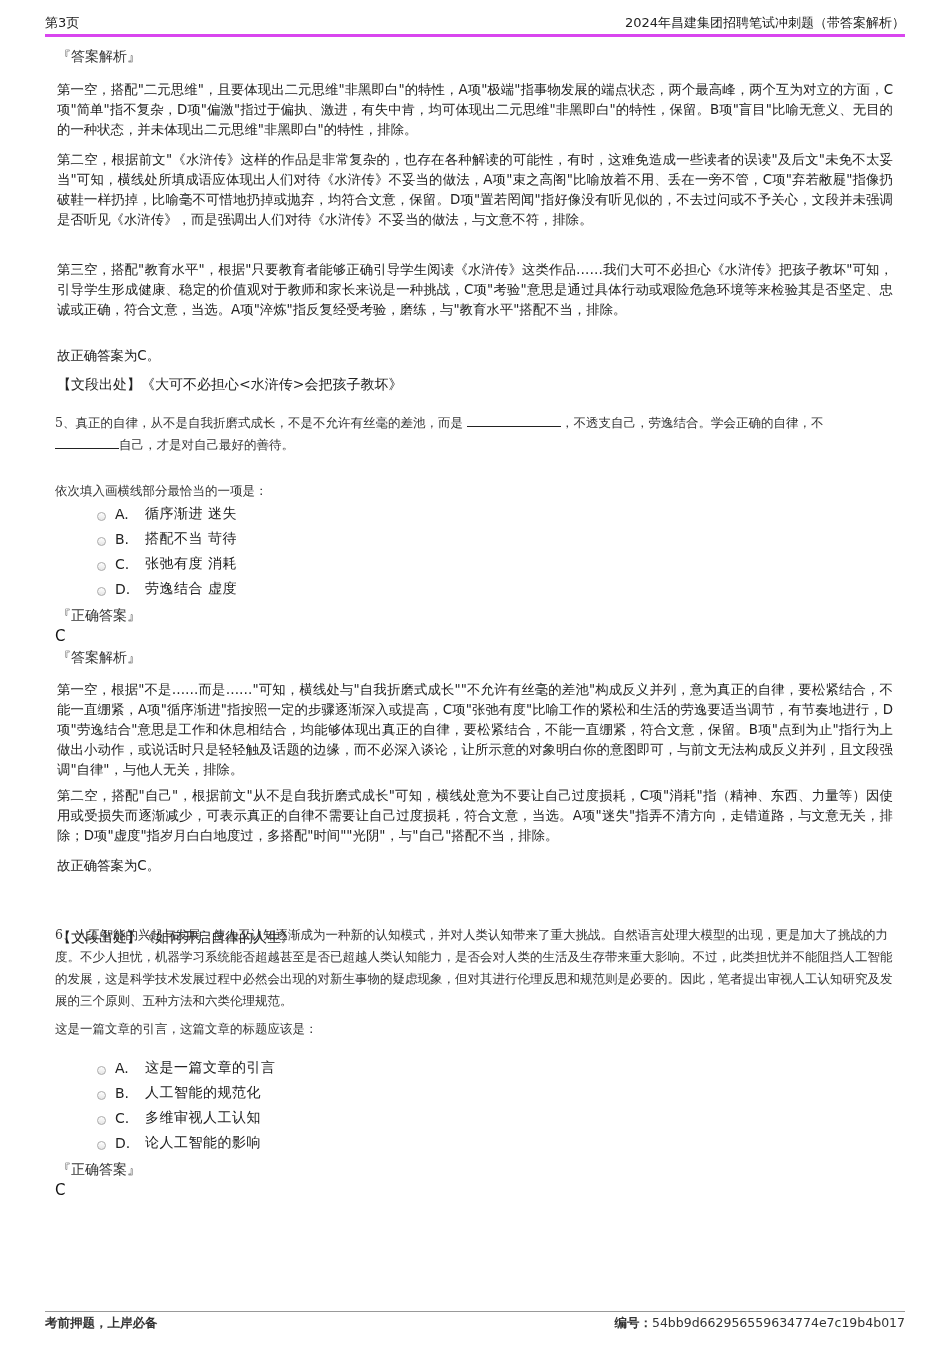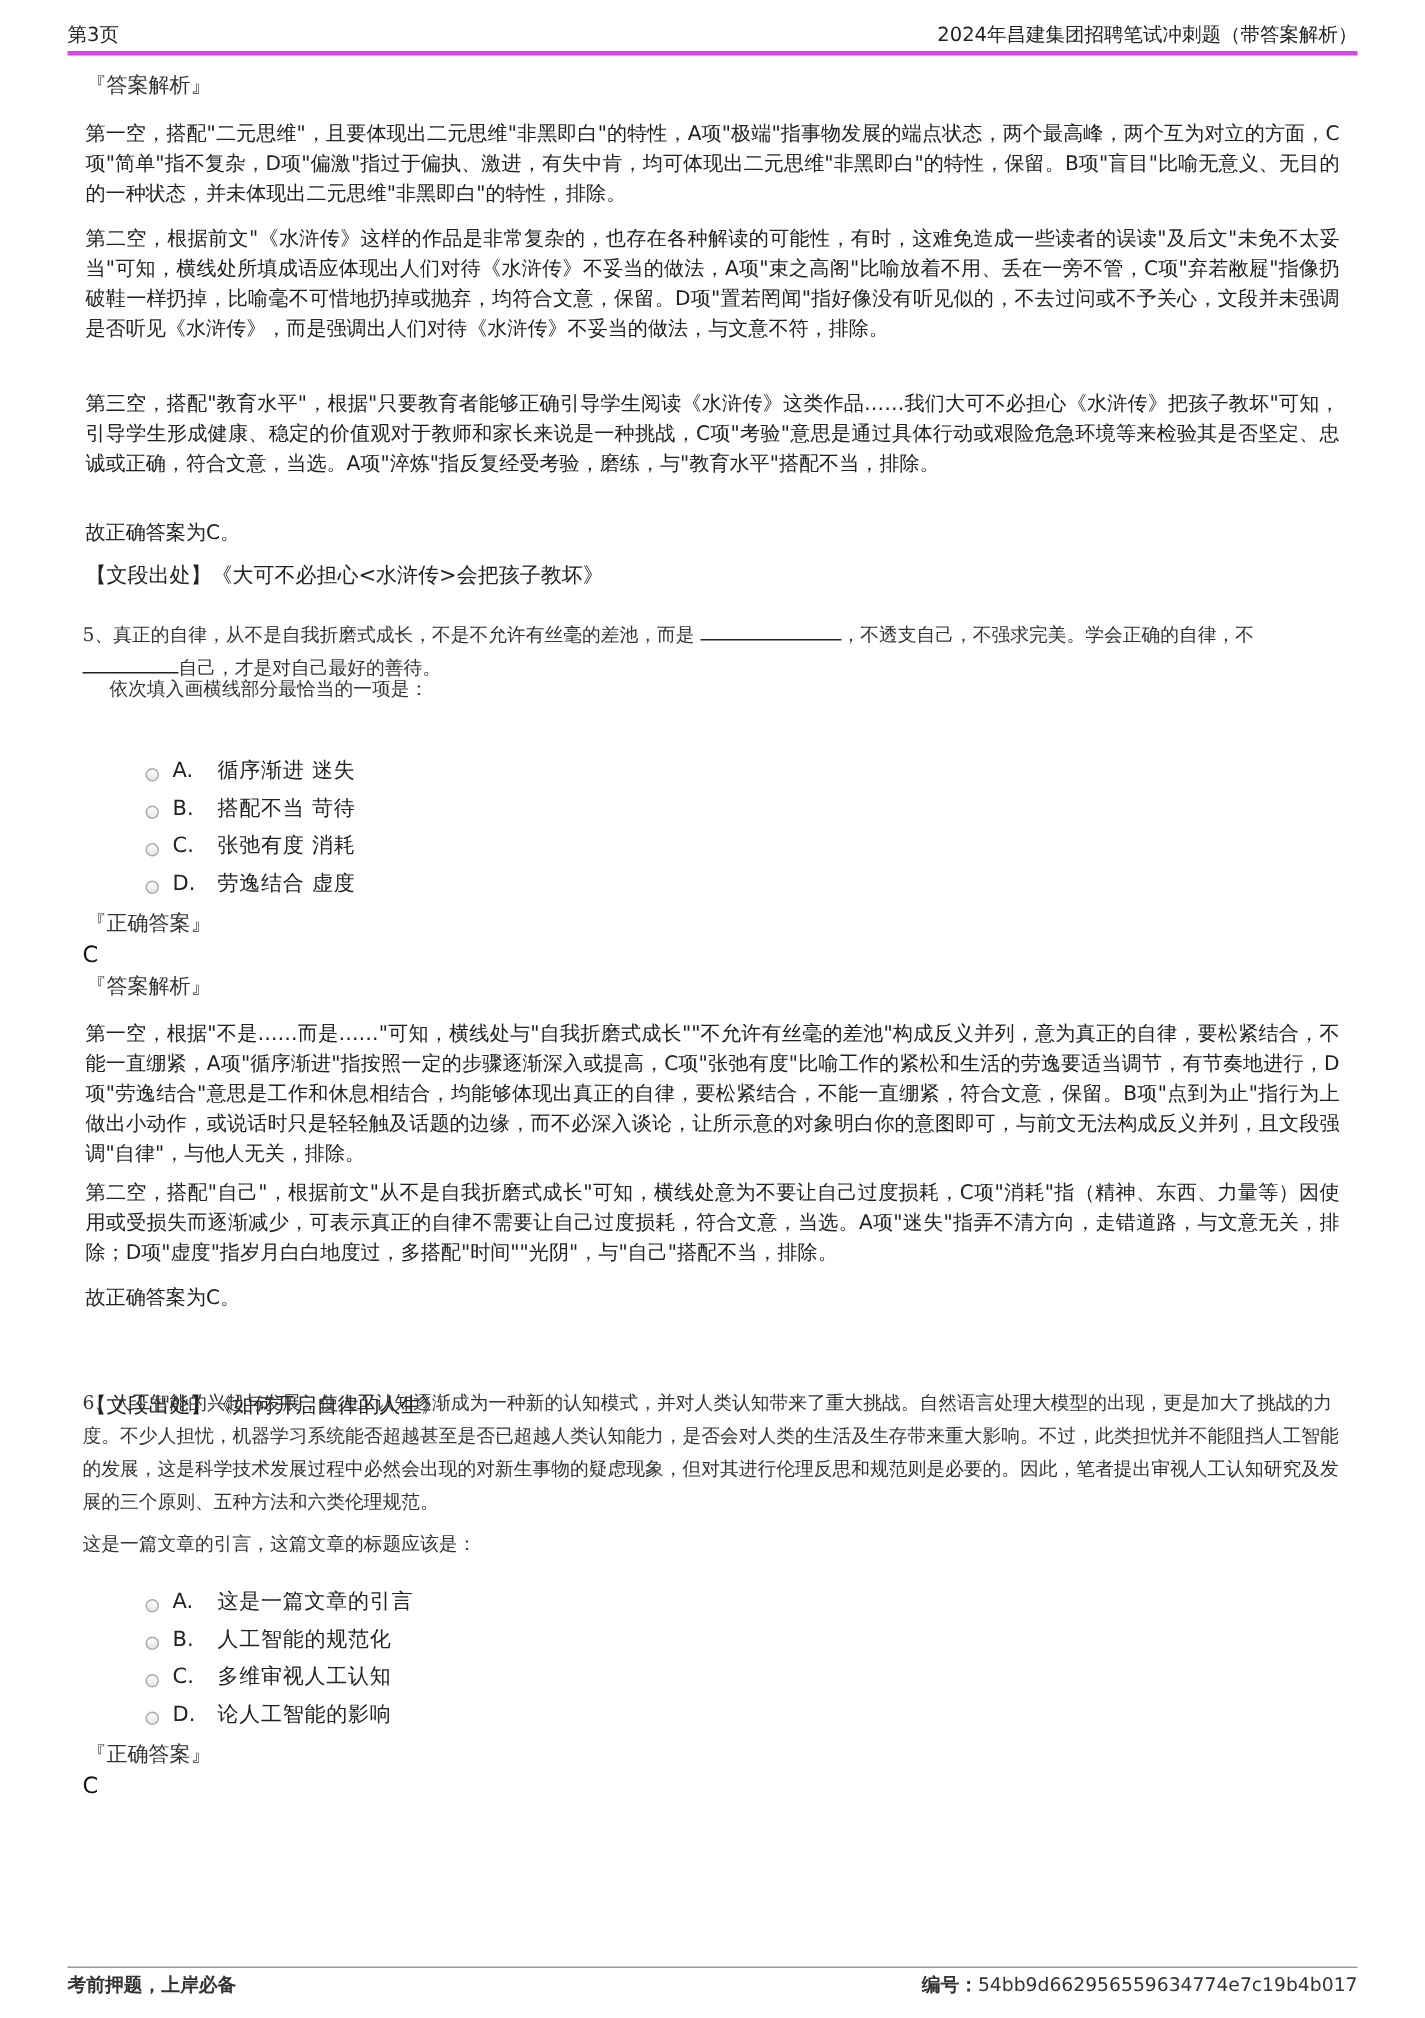--- a/index.html
+++ b/index.html
@@ -42,25 +42,25 @@
   <p class="abs para" style="top:36px;width:836px;">第一空，搭配"二元思维"，且要体现出二元思维"非黑即白"的特性，A项"极端"指事物发展的端点状态，两个最高峰，两个互为对立的方面，C项"简单"指不复杂，D项"偏激"指过于偏执、激进，有失中肯，均可体现出二元思维"非黑即白"的特性，保留。B项"盲目"比喻无意义、无目的的一种状态，并未体现出二元思维"非黑即白"的特性，排除。</p>
   <p class="abs para" style="top:106px;width:836px;">第二空，根据前文"《水浒传》这样的作品是非常复杂的，也存在各种解读的可能性，有时，这难免造成一些读者的误读"及后文"未免不太妥当"可知，横线处所填成语应体现出人们对待《水浒传》不妥当的做法，A项"束之高阁"比喻放着不用、丢在一旁不管，C项"弃若敝屣"指像扔破鞋一样扔掉，比喻毫不可惜地扔掉或抛弃，均符合文意，保留。D项"置若罔闻"指好像没有听见似的，不去过问或不予关心，文段并未强调是否听见《水浒传》，而是强调出人们对待《水浒传》不妥当的做法，与文意不符，排除。</p>
   <p class="abs para" style="top:216px;width:836px;">第三空，搭配"教育水平"，根据"只要教育者能够正确引导学生阅读《水浒传》这类作品……我们大可不必担心《水浒传》把孩子教坏"可知，引导学生形成健康、稳定的价值观对于教师和家长来说是一种挑战，C项"考验"意思是通过具体行动或艰险危急环境等来检验其是否坚定、忠诚或正确，符合文意，当选。A项"淬炼"指反复经受考验，磨练，与"教育水平"搭配不当，排除。</p>
 
   <p class="abs para" style="top:302px;">故正确答案为C。</p>
   <p class="abs para" style="top:330px;font-size:14px;">【文段出处】《大可不必担心&lt;水浒传&gt;会把孩子教坏》</p>
 
   <div class="abs" style="top:368px;width:836px;left:-2px;">
     <p class="qtext">
       <span>5、</span><span>真正的自律，从不是自我折磨式成长，不是不允许有丝毫的差池，而是</span>
-      <span class="blank" style="width:94px;"></span><span>，不透支自己，不强求完美。学会正确的自律，不</span><br>
+      <span class="blank" style="width:94px;"></span><span>，不透支自己，劳逸结合。学会正确的自律，不</span><br>
       <span class="blank" style="width:64px;"></span><span>自己，才是对自己最好的善待。</span>
     </p>
   </div>
-  <p class="abs qtext" style="top:404px;left:-2px;margin-left:18px;">依次填入画横线部分最恰当的一项是：</p>
+  <p class="abs qtext" style="top:436px;left:-2px;">依次填入画横线部分最恰当的一项是：</p>
 
   <div class="abs options" style="top:457px;">
     <div class="option">
         <span class="radio"></span>
         <span class="opt-letter">A.</span>
         <span class="opt-text">循序渐进 迷失</span>
       </div>
     <div class="option">
         <span class="radio"></span>
         <span class="opt-letter">B.</span>

